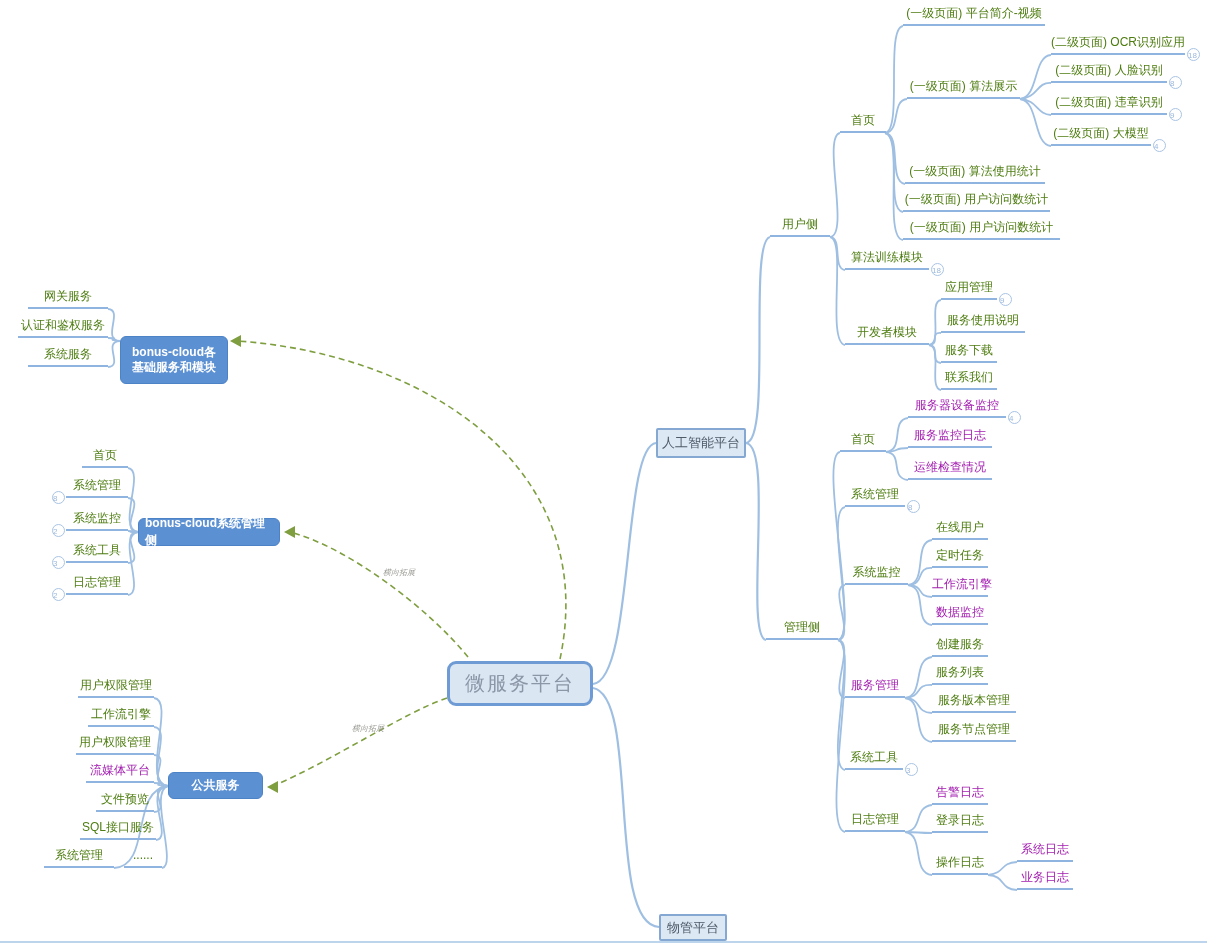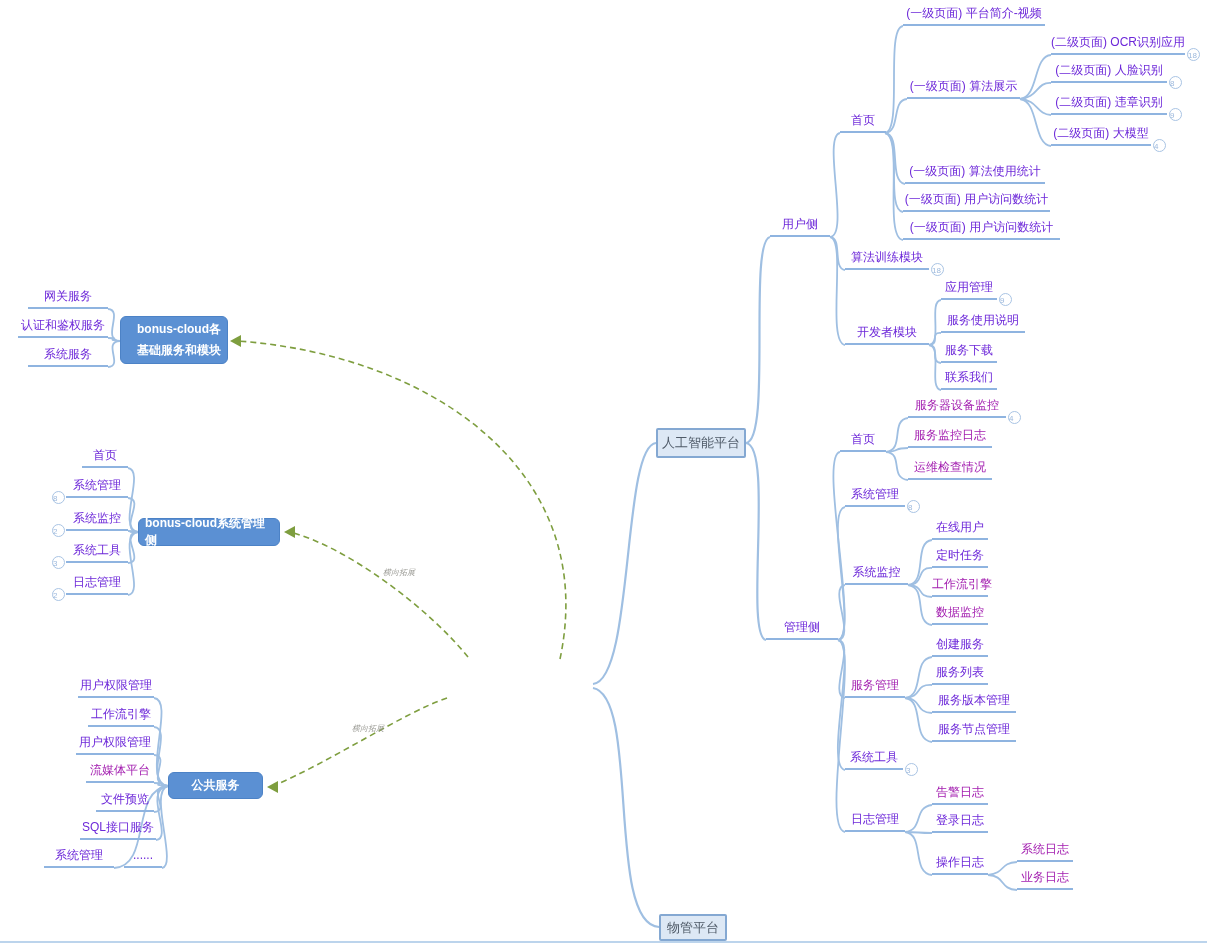--- a/index.html
+++ b/index.html
@@ -4,34 +4,34 @@
 <style>
   html,body{margin:0;padding:0;background:#ffffff;}
   #canvas{
     position:relative;width:1207px;height:947px;overflow:hidden;
     font-family:"Liberation Sans","DejaVu Sans",sans-serif;background:#ffffff;
   }
   .wires{position:absolute;left:0;top:0;}
   .node{
     position:absolute;height:16px;line-height:16px;padding-bottom:3px;
     border-bottom:2px solid #8fb4e0;text-align:center;font-size:12px;
-    color:#6d28d9;white-space:nowrap;
+    color:#4d7c0f;white-space:nowrap;
   }
   .node.orange{color:#a21caf;}
   .badge{
     position:absolute;width:13px;height:13px;border:1px solid #a9c4e4;border-radius:50%;
     background:#fff;color:#9db9dd;font-size:8px;line-height:13px;text-align:left;
     box-sizing:border-box;z-index:3;
   }
   .box{
     position:absolute;background:#5b90d3;color:#fff;font-weight:bold;font-size:12px;
     border-radius:6px;display:flex;align-items:center;justify-content:center;
     box-sizing:border-box;padding:2px 6px;z-index:2;border:1px solid #4c82c6;
   }
-  .box.multiline{text-align:right;line-height:21px;}
+  .box.multiline{text-align:center;line-height:15px;margin-top:20px;}
   .frame{
     position:absolute;background:#dde8f5;border:2px solid #84a8d2;border-radius:2px;
     color:#4f5a68;font-size:13px;display:flex;align-items:center;justify-content:center;
     box-sizing:border-box;z-index:2;
   }
   .central{
     position:absolute;background:#dbe6f3;border:3px solid #6f9bd4;border-radius:9px;
     color:#8b96a6;font-size:20px;letter-spacing:2px;display:flex;align-items:center;
     justify-content:center;box-sizing:border-box;z-index:2;
   }
@@ -113,20 +113,21 @@
       <path d="M468,657 C430,610 350,548 290,532"></path>
       <path d="M447,698 C405,712 330,762 273,786"></path>
     </g>
     <g fill="#7e9e3f">
       <polygon points="230,341 241,335 241,347"></polygon>
       <polygon points="284,532 295,526 295,538"></polygon>
       <polygon points="267,787 278,781 278,793"></polygon>
     </g>
   </svg>
 
+  <div class="central" style="left:447px;top:661px;width:146px;height:45px">微服务平台</div>
   <div class="frame" style="left:656px;top:428px;width:90px;height:30px">人工智能平台</div>
   <div class="frame" style="left:659px;top:914px;width:68px;height:27px">物管平台</div>
   <div class="box multiline" style="left:120px;top:316px;width:108px;height:48px">bonus-cloud各基础服务和模块</div>
   <div class="box" style="left:138px;top:518px;width:142px;height:28px">bonus-cloud系统管理侧</div>
   <div class="box" style="left:168px;top:772px;width:95px;height:27px">公共服务</div>
 
   <div class="node" style="left:770px;top:216px;width:60px">用户侧</div>
   <div class="node" style="left:840px;top:112px;width:46px">首页</div>
   <div class="node" style="left:903px;top:5px;width:142px">(一级页面) 平台简介-视频</div>
   <div class="node" style="left:907px;top:78px;width:113px">(一级页面) 算法展示</div>

